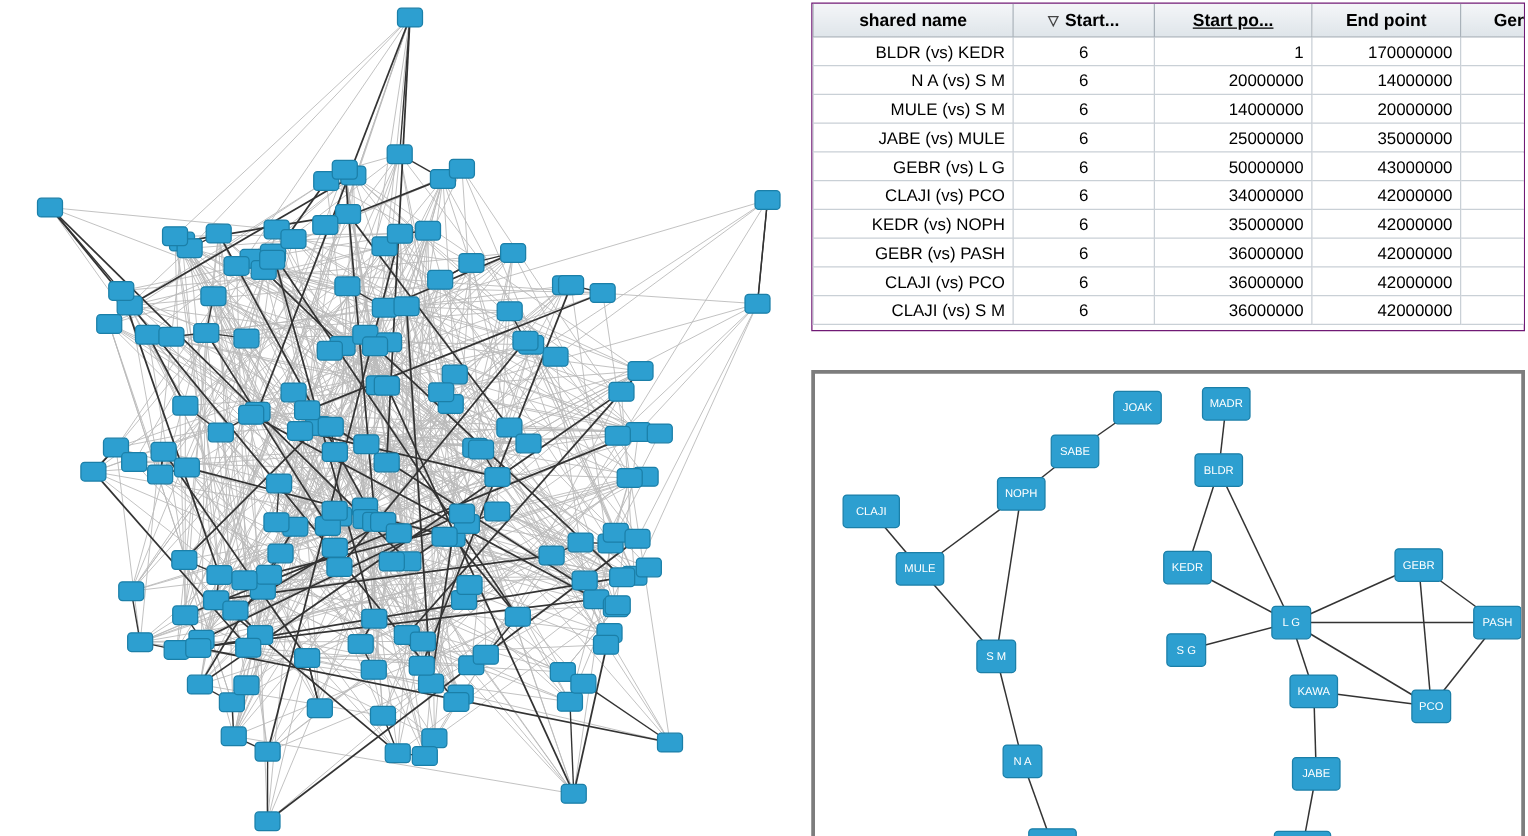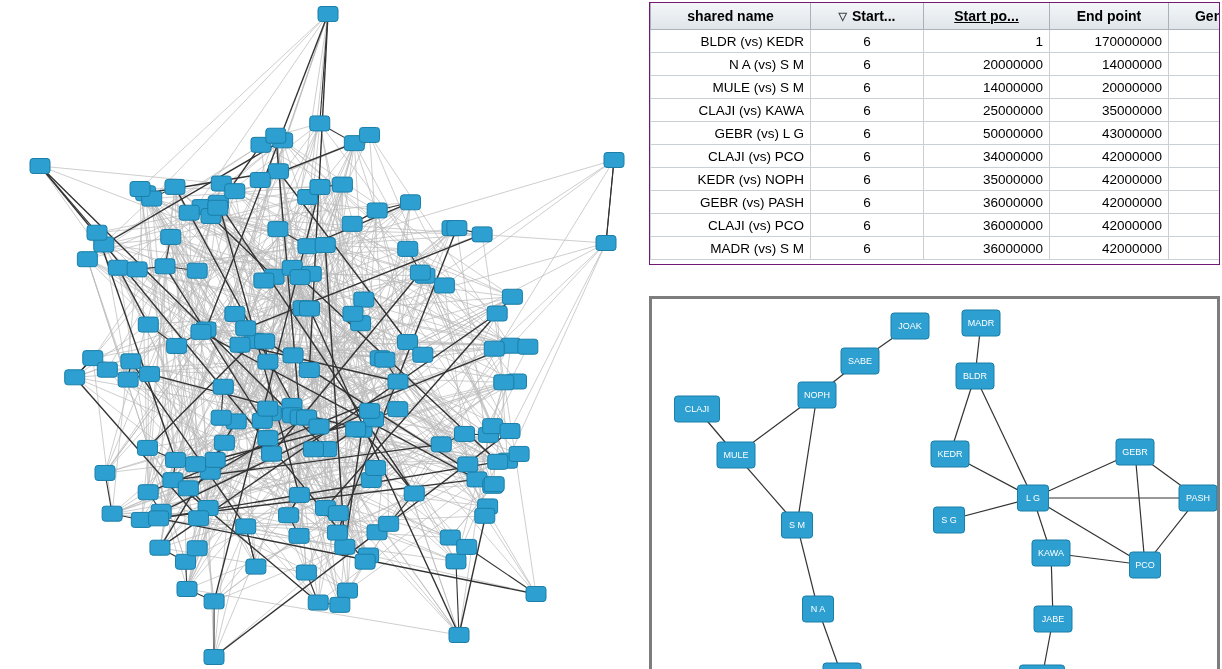--- a/index.html
+++ b/index.html
@@ -1540,21 +1540,21 @@
             <td class="t-right">6.6</td>
           </tr>
           <tr>
             <td class="t-left">MULE (vs) S M</td>
             <td class="t-center">6</td>
             <td class="t-right">14000000</td>
             <td class="t-right">20000000</td>
             <td class="t-right">7.5</td>
           </tr>
           <tr>
-            <td class="t-left">CLAJI (vs) KAWA</td>
+            <td class="t-left">JABE (vs) MULE</td>
             <td class="t-center">6</td>
             <td class="t-right">25000000</td>
             <td class="t-right">35000000</td>
             <td class="t-right">5.9</td>
           </tr>
           <tr>
             <td class="t-left">GEBR (vs) L G</td>
             <td class="t-center">6</td>
             <td class="t-right">50000000</td>
             <td class="t-right">43000000</td>
@@ -1582,21 +1582,21 @@
             <td class="t-right">8.9</td>
           </tr>
           <tr>
             <td class="t-left">CLAJI (vs) PCO</td>
             <td class="t-center">6</td>
             <td class="t-right">36000000</td>
             <td class="t-right">42000000</td>
             <td class="t-right">8.4</td>
           </tr>
           <tr>
-            <td class="t-left">MADR (vs) S M</td>
+            <td class="t-left">CLAJI (vs) S M</td>
             <td class="t-center">6</td>
             <td class="t-right">36000000</td>
             <td class="t-right">42000000</td>
             <td class="t-right">9.9</td>
           </tr>
         </tbody>
     </table>
   </div>
 
   <div id="network-small">

